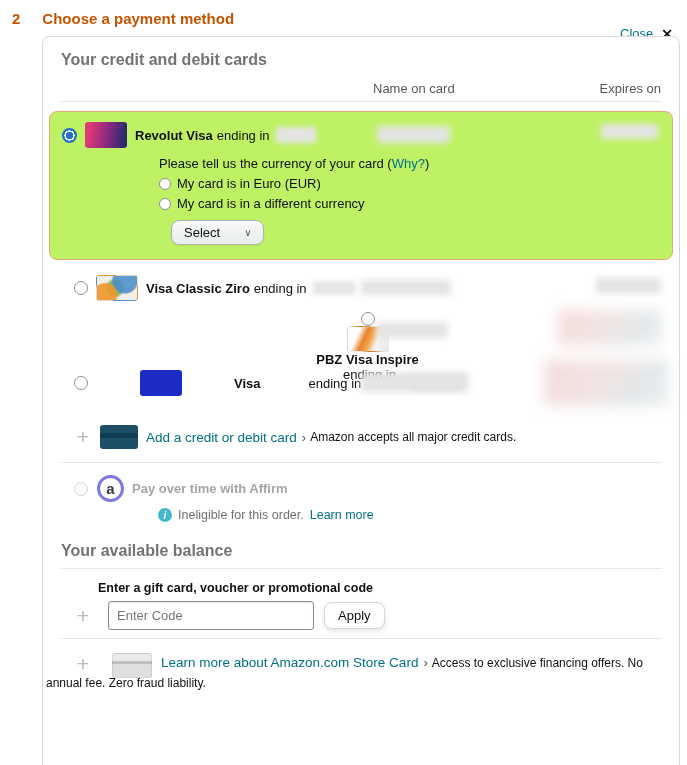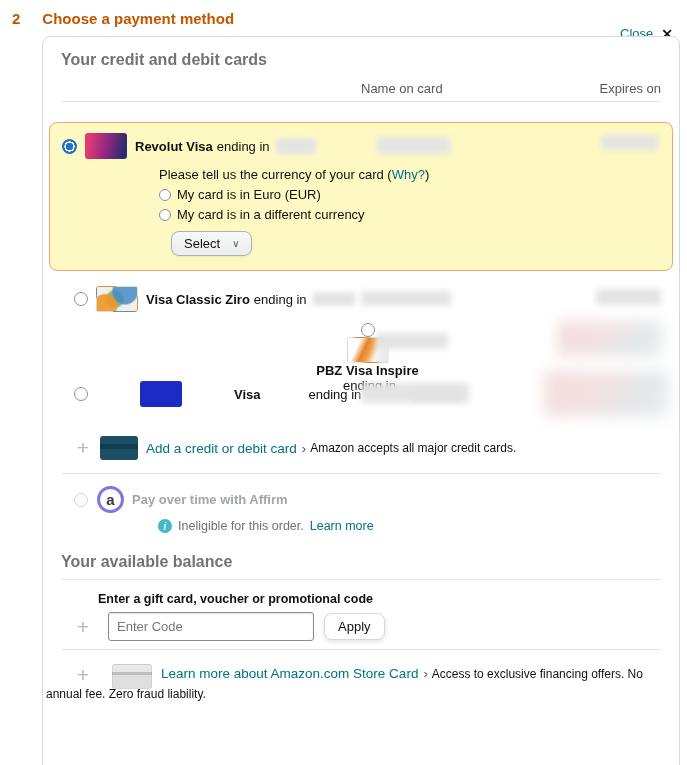--- a/index.html
+++ b/index.html
@@ -22,21 +22,21 @@
   .panel {
     position:absolute; left:42px; top:36px; width:638px; height:900px;
     background:#fff; border:1px solid #D5D9D9; border-radius:8px;
     padding:14px 18px 0 18px;
   }
   .section-title { font-size:16px; font-weight:bold; color:#737373; }
   .hr { border:none; border-top:1px solid #E3E6E6; margin:0; }
 
   
   .col-head { position:relative; height:24px; margin-top:8px; color:#565959; font-size:13px; }
-  .col-name { position:absolute; left:300px; top:4px; }
+  .col-name { position:absolute; left:312px; top:4px; }
   .col-expires { position:absolute; right:0px; top:4px; }
 
   
   .pay-row { position:relative; display:flex; align-items:center; padding-left:13px; }
   .radio {
     width:14px; height:14px; border-radius:50%;
     border:1px solid #8D9096; background:#fff; flex-shrink:0; display:inline-block;
   }
   .radio.selected {
     border:none;
@@ -59,29 +59,29 @@
 
   .cardname { font-weight:bold; }
   .ending { margin-left:4px; }
   .blur-gray { background:#E4E4E4; filter:blur(2.5px); border-radius:2px; display:inline-block; }
   .blur-abs { position:absolute; background:#E4E4E4; filter:blur(3px); border-radius:2px; }
   .blur-pink { position:absolute; border-radius:3px; filter:blur(7px);
       background:linear-gradient(125deg, #F4DCDC 0%, #F3E3E2 40%, #E3E8EA 75%, #EDEFF0 100%); }
 
   
   .selected-box {
-    position:relative; margin:20px -12px 10px -12px; padding:10px 12px 14px 12px;
-    background:#fef9c3; border:1px solid #E9A873; border-radius:8px;
+    position:relative; margin:9px -12px 10px -12px; padding:10px 12px 14px 12px;
+    background:#bef264; border:1px solid #E9A873; border-radius:8px;
   }
   .sel-line1 { display:flex; align-items:center; }
   .sel-body { margin-left:97px; margin-top:7px; line-height:17px; }
   .why-link { color:#007185; cursor:pointer; }
   .cur-opt { display:flex; align-items:center; gap:6px; margin-top:3px; }
   .select-btn {
-    margin-left:12px; margin-top:8px; display:inline-flex; align-items:center; gap:12px;
+    margin-left:12px; margin-top:8px; display:inline-flex; align-items:center; gap:24px;
     background:linear-gradient(180deg,#F7F8F8,#EAEDED); border:1px solid #ADB1B8;
     border-radius:8px; padding:4px 12px; font-size:13px; color:#0F1111; cursor:pointer;
     box-shadow:0 1px 2px rgba(0,0,0,.08);
   }
   .select-chevron { font-size:10px; color:#565959; }
 
   .plain-row { margin-top:14px; min-height:34px; }
   .link { color:#007185; text-decoration:none; cursor:pointer; }
   .chev { color:#565959; font-size:13px; margin:0 4px 0 5px; }
   .note { font-size:12px; color:#0F1111; }

